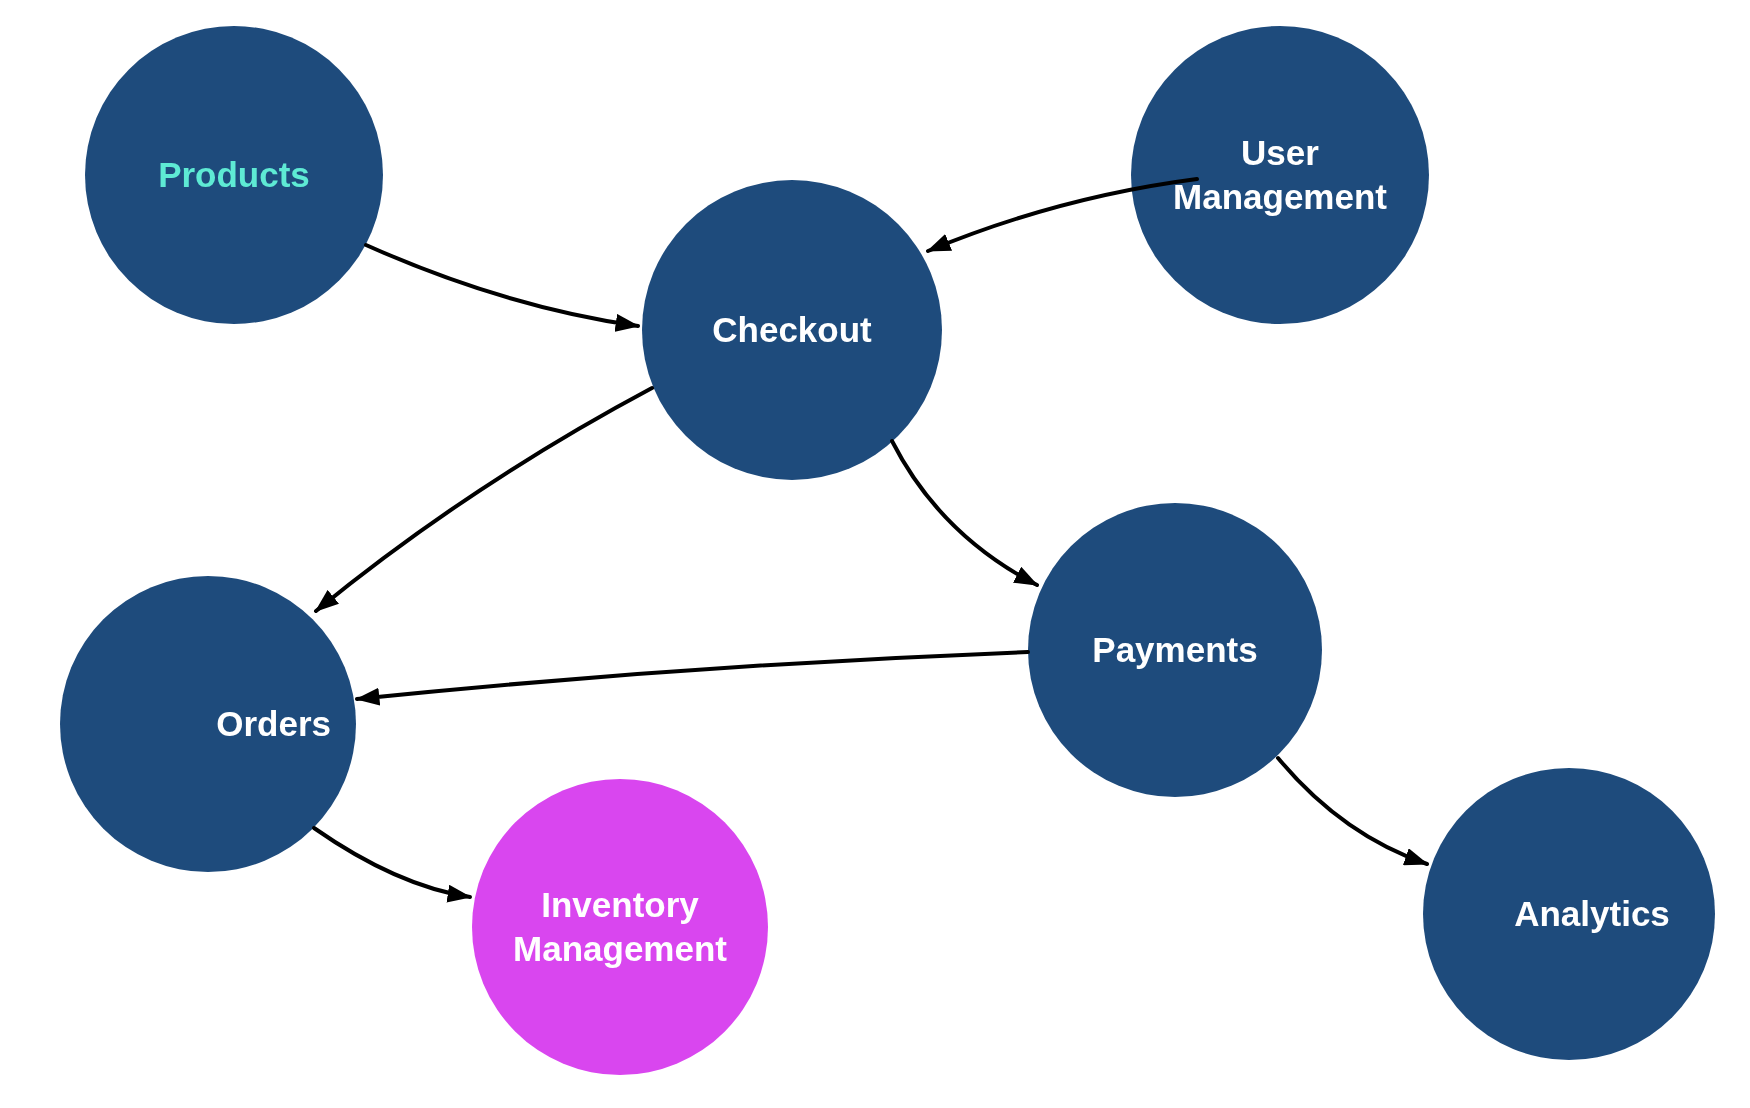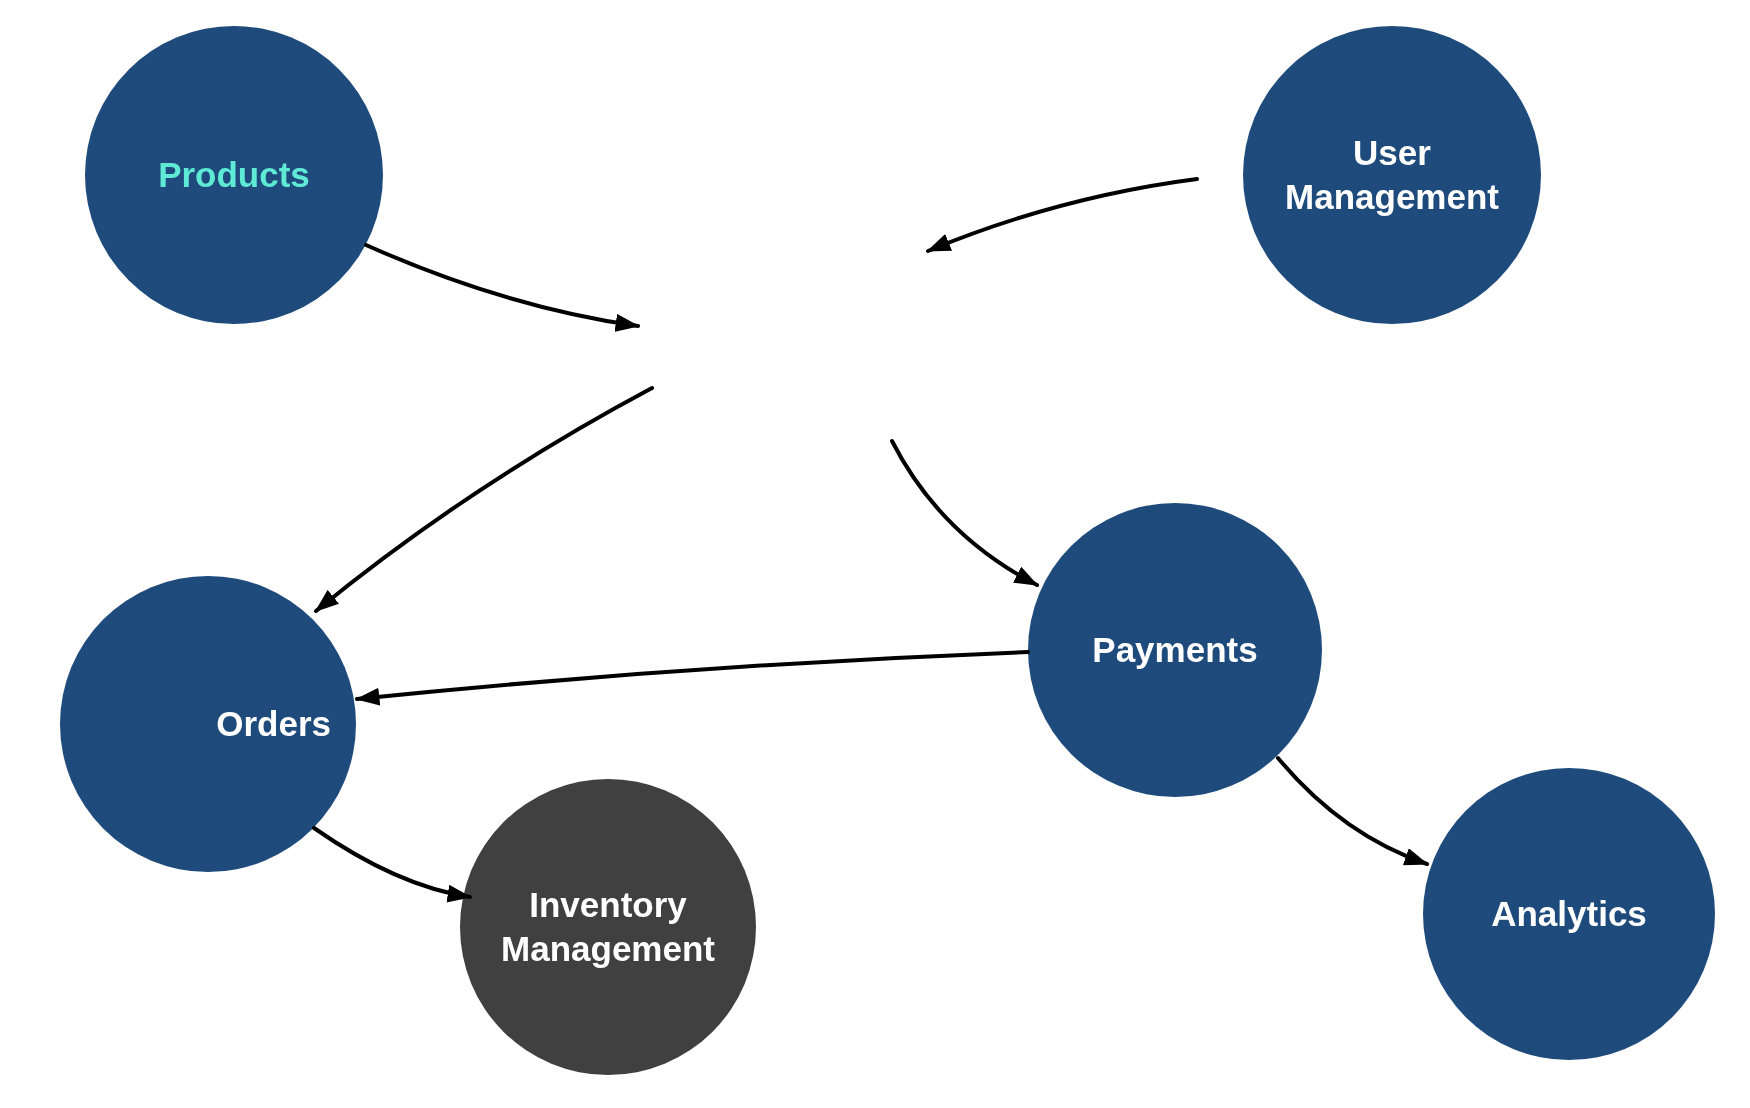--- a/index.html
+++ b/index.html
@@ -48,33 +48,36 @@
   }
 </style>
 </head>
 <body>
 
 <div class="canvas" style="background: rgb(255, 255, 255);">
   <div class="nodes-layer" id="nodes-layer">
       <div class="node" style="left: 85px; top: 26px; width: 298px; height: 298px; background: rgb(30, 75, 124);">
         <span class="node-label" style="color: #5eead4;">Products</span>
       </div>
-      <div class="node" style="left: 1243px; top: 26px; width: 298px; height: 298px; background: rgb(30, 75, 124);">
+      <div class="node" style="left: 1131px; top: 26px; width: 298px; height: 298px; background: rgb(30, 75, 124);">
         <span class="node-label" style="color: rgb(255, 255, 255);">User Management</span>
+      </div>
+      <div class="node" style="left: 642px; top: 180px; width: 300px; height: 300px; background: rgb(30, 75, 124);">
+        <span class="node-label" style="color: rgb(255, 255, 255);">Checkout</span>
       </div>
       <div class="node" style="left: 1028px; top: 503px; width: 294px; height: 294px; background: rgb(30, 75, 124);">
         <span class="node-label" style="color: rgb(255, 255, 255);">Payments</span>
       </div>
       <div class="node" style="left: 60px; top: 576px; width: 296px; height: 296px; background: rgb(30, 75, 124);">
         <span class="node-label" style="color: rgb(255, 255, 255); text-align: right;">Orders</span>
       </div>
-      <div class="node" style="left: 460px; top: 779px; width: 296px; height: 296px; background: #404040;">
+      <div class="node" style="left: 472px; top: 779px; width: 296px; height: 296px; background: #d946ef;">
         <span class="node-label" style="color: rgb(255, 255, 255);">Inventory Management</span>
       </div>
-      <div class="node" style="left: 1423px; top: 768px; width: 292px; height: 292px; background: rgb(30, 75, 124);">
+      <div class="node" style="left: 1423px; top: 768px; width: 292px; height: 292px; background: rgb(30, 75, 124); justify-content: flex-end;">
         <span class="node-label" style="color: rgb(255, 255, 255);">Analytics</span>
       </div>
     </div>
   <svg class="edges-svg" id="edges-svg" viewBox="0 0 1750 1108" width="1750" height="1108" xmlns="http://www.w3.org/2000/svg">
     <defs>
       <marker id="arrowhead" markerWidth="6" markerHeight="4.5" refX="5.6" refY="2.25" orient="auto">
         <path id="arrowhead-path" d="M0,0 L6,2.25 L0,4.5 Z" fill="#000000"></path>
       </marker>
     </defs>
   <path d="M 366,245 Q 505,307 638,326" fill="none" stroke="#000000" stroke-width="4" stroke-linecap="round" marker-end="url(#arrowhead)"></path>

